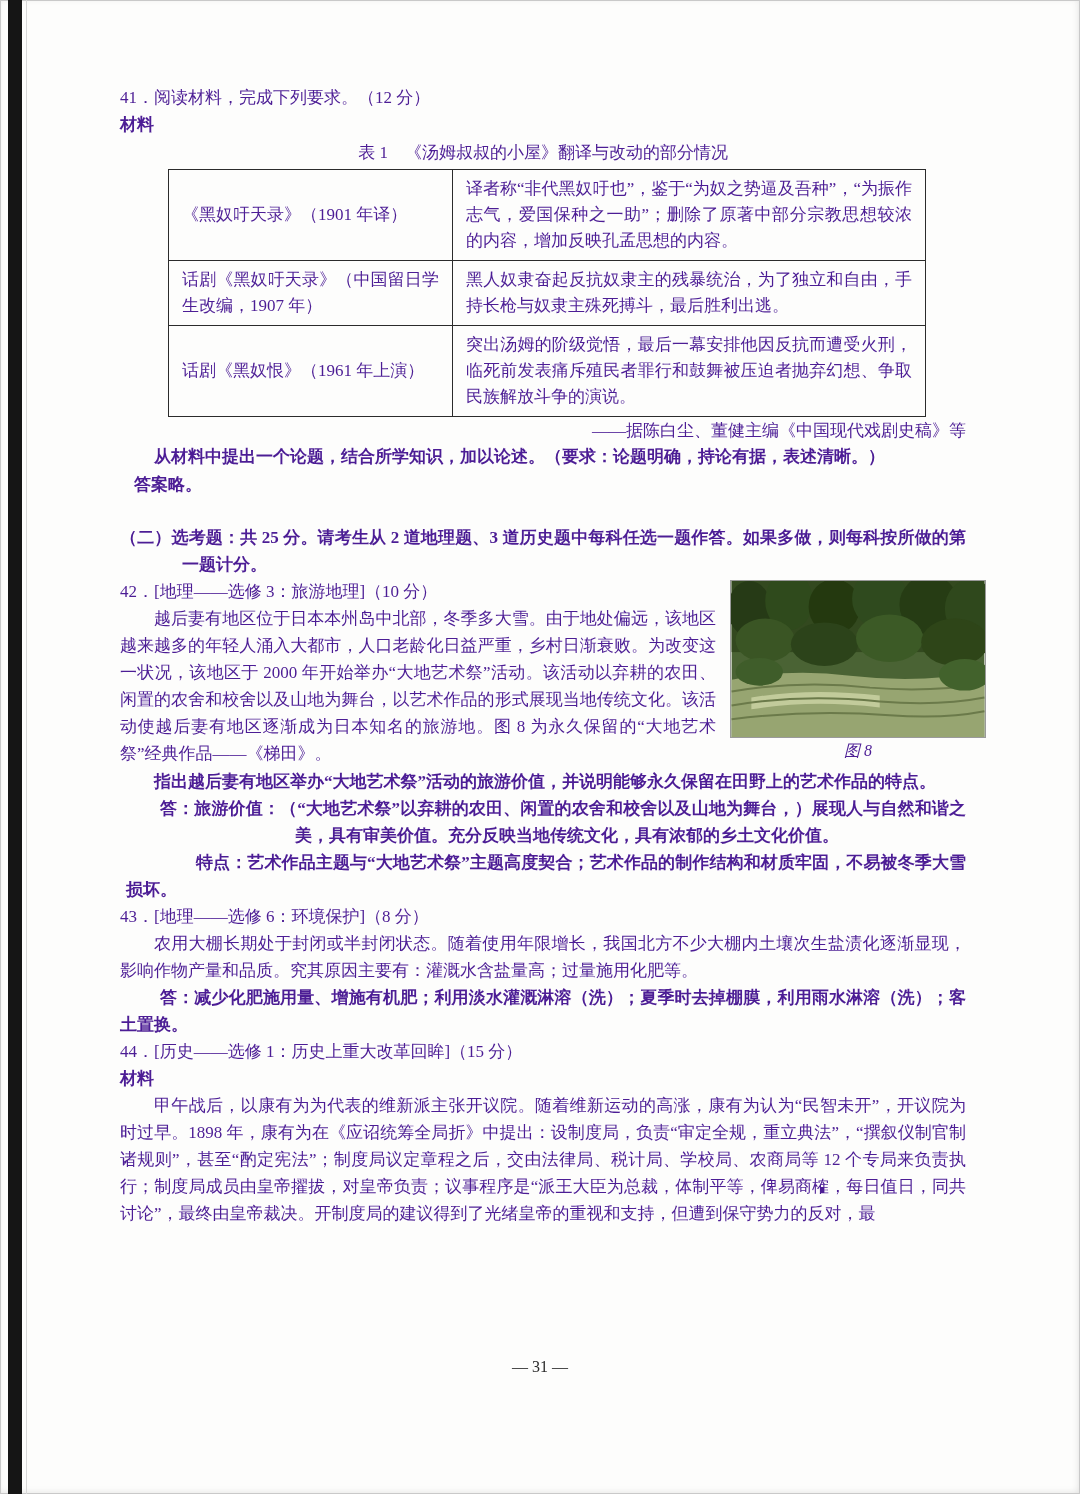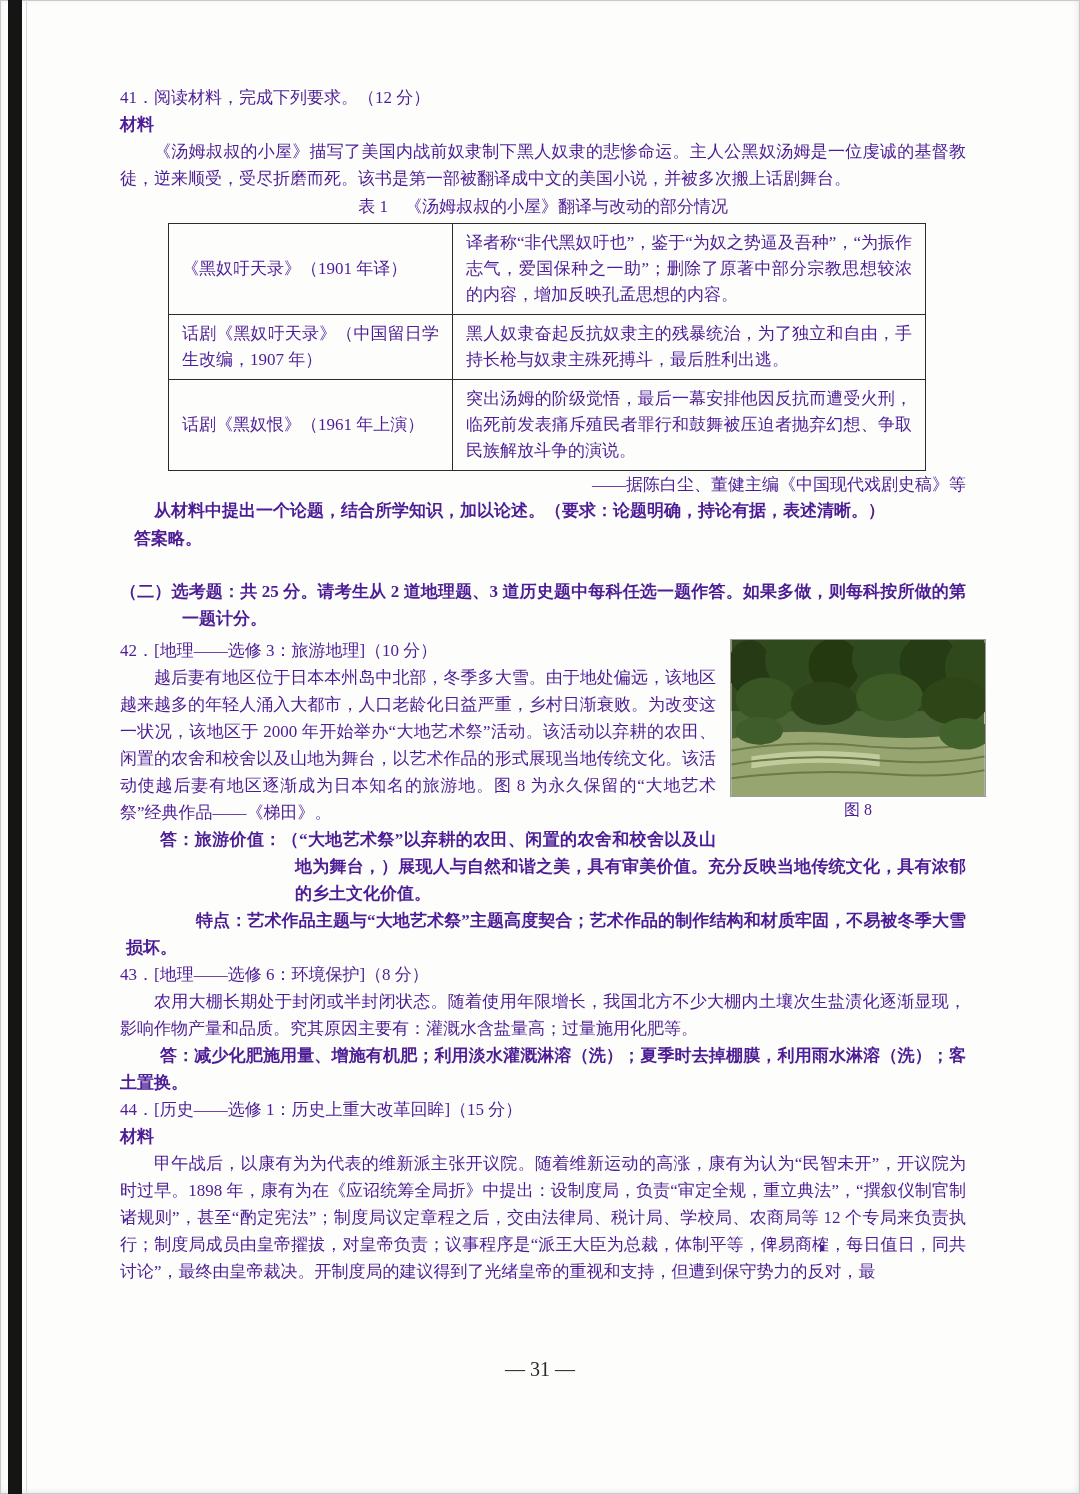--- a/index.html
+++ b/index.html
@@ -49,60 +49,60 @@
     vertical-align:middle;
   }
   table.trans td.w-col { width:284px; }
 
   .source { text-align:right; }
 
   .q41-task { text-indent:2em; font-weight:bold;font-family:Liberation Mono, monospace; }
   .q41-answer { text-indent:14px; font-weight:bold; }
 
   .section2 {
-    margin-top:26px; margin-bottom:5px;
+    margin-top:26px; 
     padding-left:62px; text-indent:-62px;
     font-weight:bold;
   }
 
   .q42-wrap { overflow:visible; }
   .photo-figure {
     float:right;
     width:256px;
     margin:2px -20px 4px 14px;
     text-align:center;
+    font-style:italic;
   }
   .photo-figure svg { display:block; border:1px solid #9a9a9a; }
   .photo-figure figcaption { line-height:26px; font-size:16px; }
 
   .q-task { text-indent:2em; font-weight:bold; clear:both; }
 
   .ans-value  { padding-left:175px; text-indent:-135px; font-weight:bold; }
   .ans-feature{ padding-left:6px;   text-indent:70px;  font-weight:bold; }
   .ans-43     { text-indent:40px;  font-weight:bold; }
 
   .page-number {
     position:absolute; left:0; right:0; top:1358px;
     text-align:center;
-    color:#2a2a2a; font-size:20px;
+    color:#2a2a2a; font-size:16px;
     font-family:"Liberation Serif","DejaVu Serif",serif;
   }
 </style>
 </head>
 <body>
 
 <div class="page">
   <div class="scan-bar"></div>
   <div class="scan-bar-inner-line"></div>
 
   <div class="content">
 
     <p class="q-title">41．阅读材料，完成下列要求。（12 分）</p>
     <p class="bold">材料</p>
-    <p class="indent">《汤姆叔叔的小屋》描写了美国内战前奴隶制下黑人奴隶的悲惨命运。主人公黑奴汤姆是一位虔诚的基督教徒，逆来顺受，受尽折磨而死。该书是第一部被翻译成中文的美国小说，并被多次搬上话剧舞台。</p>
 
     <p class="table-caption">表 1　《汤姆叔叔的小屋》翻译与改动的部分情况</p>
     <table class="trans">
       <tbody>
         <tr>
           <td class="w-col">《黑奴吁天录》（1901 年译）</td>
           <td>译者称“非代黑奴吁也”，鉴于“为奴之势逼及吾种”，“为振作志气，爱国保种之一助”；删除了原著中部分宗教思想较浓的内容，增加反映孔孟思想的内容。</td>
         </tr>
         <tr>
           <td class="w-col">话剧《黑奴吁天录》（中国留日学生改编，1907 年）</td>
@@ -142,20 +142,21 @@
           <path d="M0,126 Q70,114 150,122 Q210,127 256,118" stroke="#6b7a4a" stroke-width="2" fill="none"></path>
           <path d="M0,140 Q80,130 160,136 Q215,140 256,132" stroke="#6b7a4a" stroke-width="2" fill="none"></path>
           <ellipse cx="236" cy="95" rx="26" ry="16" fill="#42622c"></ellipse>
           <ellipse cx="28" cy="92" rx="24" ry="14" fill="#3f5d2a"></ellipse>
         </svg>
         <figcaption>图 8</figcaption>
       </figure>
       <p class="q-title">42．[地理——选修 3：旅游地理]（10 分）</p>
       <p class="indent">越后妻有地区位于日本本州岛中北部，冬季多大雪。由于地处偏远，该地区越来越多的年轻人涌入大都市，人口老龄化日益严重，乡村日渐衰败。为改变这一状况，该地区于 2000 年开始举办“大地艺术祭”活动。该活动以弃耕的农田、闲置的农舍和校舍以及山地为舞台，以艺术作品的形式展现当地传统文化。该活动使越后妻有地区逐渐成为日本知名的旅游地。图 8 为永久保留的“大地艺术祭”经典作品——《梯田》。</p>
     </div>
+    <p class="q-task">指出越后妻有地区举办“大地艺术祭”活动的旅游价值，并说明能够永久保留在田野上的艺术作品的特点。</p>
     <p class="ans-value">答：旅游价值：（“大地艺术祭”以弃耕的农田、闲置的农舍和校舍以及山地为舞台，）展现人与自然和谐之美，具有审美价值。充分反映当地传统文化，具有浓郁的乡土文化价值。</p>
     <p class="ans-feature">特点：艺术作品主题与“大地艺术祭”主题高度契合；艺术作品的制作结构和材质牢固，不易被冬季大雪损坏。</p>
 
     <p class="q-title">43．[地理——选修 6：环境保护]（8 分）</p>
     <p class="indent">农用大棚长期处于封闭或半封闭状态。随着使用年限增长，我国北方不少大棚内土壤次生盐渍化逐渐显现，影响作物产量和品质。究其原因主要有：灌溉水含盐量高；过量施用化肥等。</p>
     <p class="ans-43">答：减少化肥施用量、增施有机肥；利用淡水灌溉淋溶（洗）；夏季时去掉棚膜，利用雨水淋溶（洗）；客土置换。</p>
 
     <p class="q-title">44．[历史——选修 1：历史上重大改革回眸]（15 分）</p>
     <p class="bold">材料</p>
     <p class="indent">甲午战后，以康有为为代表的维新派主张开议院。随着维新运动的高涨，康有为认为“民智未开”，开议院为时过早。1898 年，康有为在《应诏统筹全局折》中提出：设制度局，负责“审定全规，重立典法”，“撰叙仪制官制诸规则”，甚至“酌定宪法”；制度局议定章程之后，交由法律局、税计局、学校局、农商局等 12 个专局来负责执行；制度局成员由皇帝擢拔，对皇帝负责；议事程序是“派王大臣为总裁，体制平等，俾易商榷，每日值日，同共讨论”，最终由皇帝裁决。开制度局的建议得到了光绪皇帝的重视和支持，但遭到保守势力的反对，最</p>

